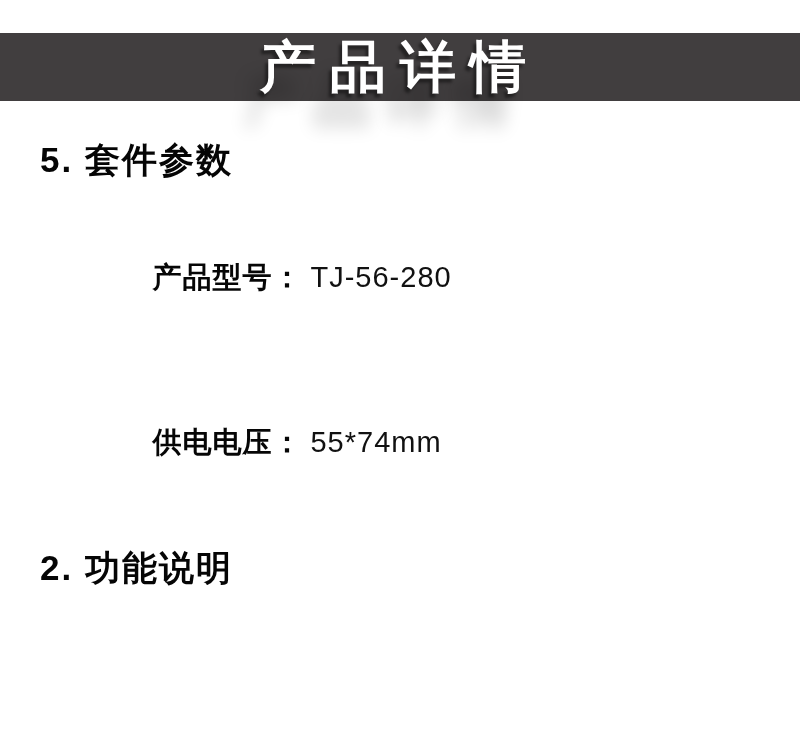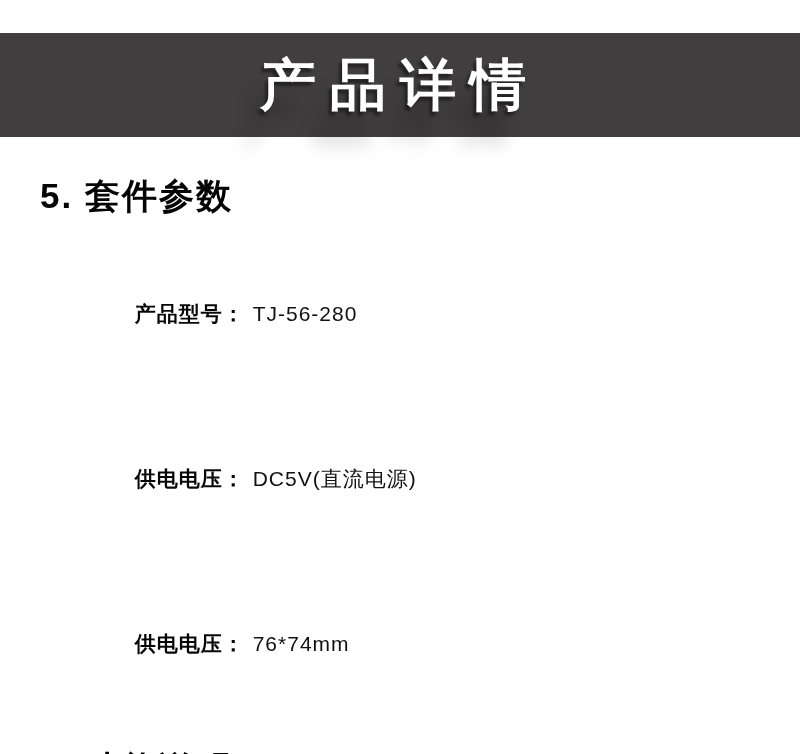--- a/index.html
+++ b/index.html
@@ -10,21 +10,21 @@
   body {
     width: 800px;
     height: 754px;
     overflow: hidden;
     font-family: "Liberation Sans", "DejaVu Sans", sans-serif;
     color: #0d0d0d;
     position: relative;
   }
   .banner {
     margin-top: 33px;
-    height: 104px;
+    height: 68px;
     background: #413e3f;
     display: flex;
     align-items: center;
     justify-content: center;
     position: relative;
     overflow: visible;
   }
   .banner-title {
     margin: 0;
     color: #ffffff;
@@ -44,21 +44,21 @@
     color: #050505;
     letter-spacing: 2px;
     line-height: 1.3;
   }
   .heading-1 { margin: 36px 0 0 40px; }
   .heading-2 { margin: 20px 0 0 40px; }
   .params {
     margin: 12px 0 0 88px;
   }
   .param-row {
-    font-size: 21px;
+    font-size: 29px;
     line-height: 55px;
     white-space: pre;
   }
   .param-label {
     font-weight: 700;
     color: #060606;
     letter-spacing: 1px;
   }
   .param-value {
     font-weight: 500;
@@ -77,24 +77,21 @@
   </header>
 
   <section>
     <h2 class="section-heading heading-1">5. 套件参数</h2>
 
     <div class="params">
       <div class="param-row">
         <span class="param-label">产品型号：</span><span class="param-value">TJ-56-280</span>
       </div>
       <div class="param-row">
-        <span class="param-label">供电电压：</span><span class="param-value">DC5V(直流电源)</span>
-      </div>
-      <div class="param-row">
-        <span class="param-label">供电电压：</span><span class="param-value">76*74mm</span>
+        <span class="param-label">供电电压：</span><span class="param-value">55*74mm</span>
       </div>
     </div>
   </section>
 
   <section>
     <h2 class="section-heading heading-2">2. 功能说明</h2>
 
   </section>
 
 </div>

